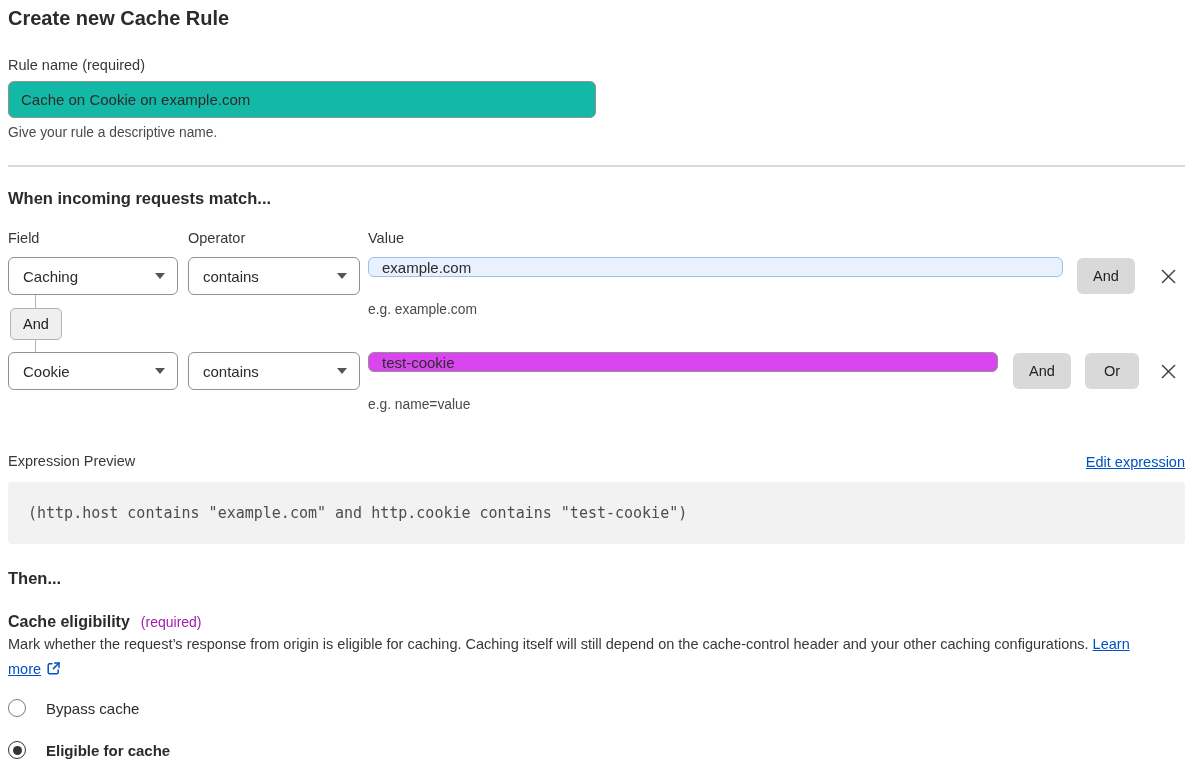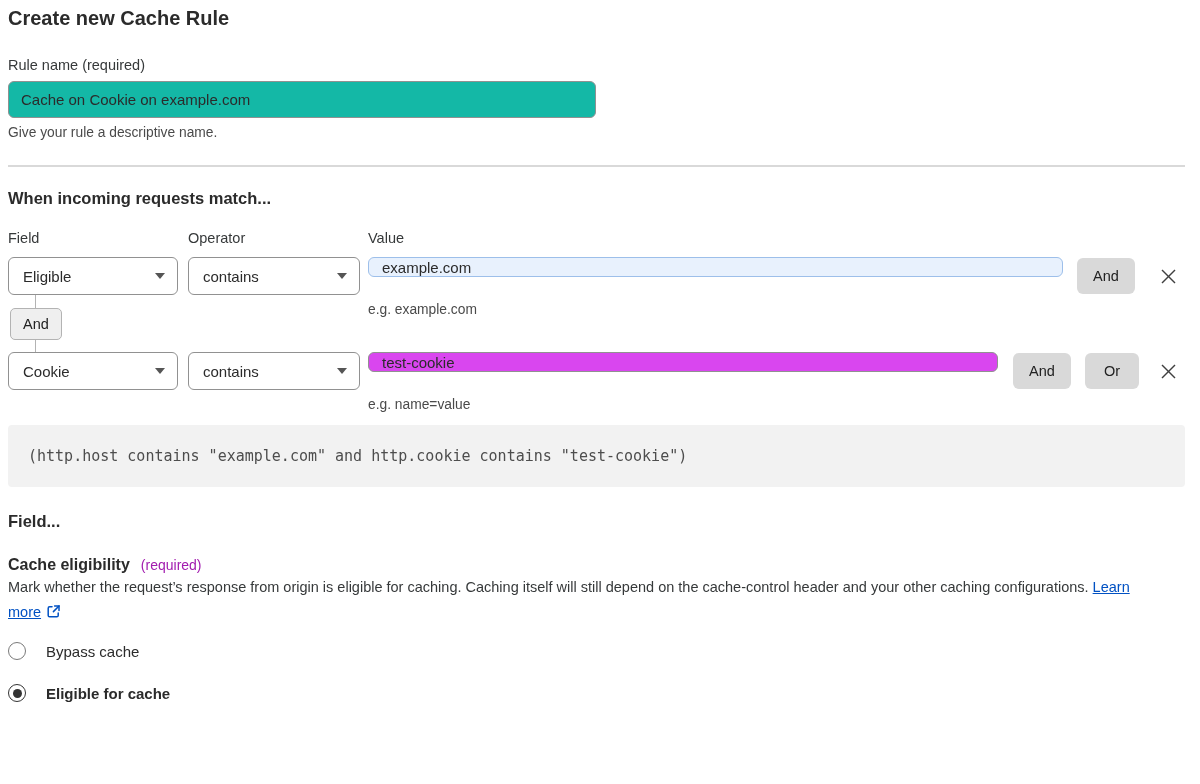--- a/index.html
+++ b/index.html
@@ -135,21 +135,21 @@
   <h2 class="section-heading h2-match">When incoming requests match...</h2>
 
   <div class="col-labels">
     <div class="c1">Field</div>
     <div class="c2">Operator</div>
     <div class="c3">Value</div>
   </div>
 
   <div class="cond-row row-1">
     <div class="select select-field">
-      <span>Eligible</span>
+      <span>Caching</span>
       <span class="chevron"></span>
     </div>
     <div class="select select-op">
       <span>contains</span>
       <span class="chevron"></span>
     </div>
     <input class="value-input value-1" type="text" value="example.com" style="">
     <button class="op-btn and-1">And</button>
     <button class="close-btn x-1">
       <svg width="19" height="19" viewBox="0 0 19 19">
@@ -180,23 +180,27 @@
     <button class="op-btn or-2">Or</button>
     <button class="close-btn x-2">
       <svg width="19" height="19" viewBox="0 0 19 19">
         <line x1="3" y1="3" x2="16" y2="16" stroke="#404040" stroke-width="1.4"></line>
         <line x1="16" y1="3" x2="3" y2="16" stroke="#404040" stroke-width="1.4"></line>
       </svg>
     </button>
   </div>
   <div class="helper helper-2">e.g. name=value</div>
 
+  <div class="expr-row">
+    <div class="expr-label">Expression Preview</div>
+    <a class="blue-link" href="#">Edit expression</a>
+  </div>
   <div class="code-block">(http.host contains "example.com" and http.cookie contains "test-cookie")</div>
 
-  <h2 class="section-heading h2-then">Field...</h2>
+  <h2 class="section-heading h2-then">Then...</h2>
 
   <div class="sub-heading-row">
     <span class="sub-heading">Cache eligibility</span>
     <span class="required-note">(required)</span>
   </div>
 
   <p class="description"><span>Mark whether the request’s response from origin is eligible for caching. Caching itself will still depend on the cache-control header and your other caching configurations. </span><a class="blue-link" href="#">Learn more</a><svg class="ext-icon" width="15" height="15" viewBox="0 0 15 15" fill="none">
       <path d="M6 2.8 H3.6 C2.7 2.8 2.2 3.3 2.2 4.2 V11.4 C2.2 12.3 2.7 12.8 3.6 12.8 H10.8 C11.7 12.8 12.2 12.3 12.2 11.4 V9" stroke="#0051c3" stroke-width="1.5" stroke-linecap="round"></path>
       <path d="M8.6 2 H13 V6.4" stroke="#0051c3" stroke-width="1.5" stroke-linecap="round"></path>
       <path d="M13 2 L7.4 7.6" stroke="#0051c3" stroke-width="1.5" stroke-linecap="round"></path>

